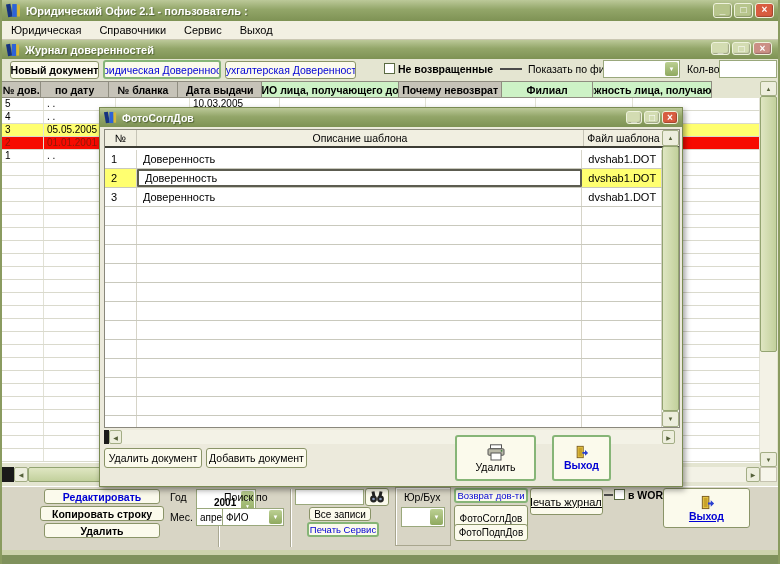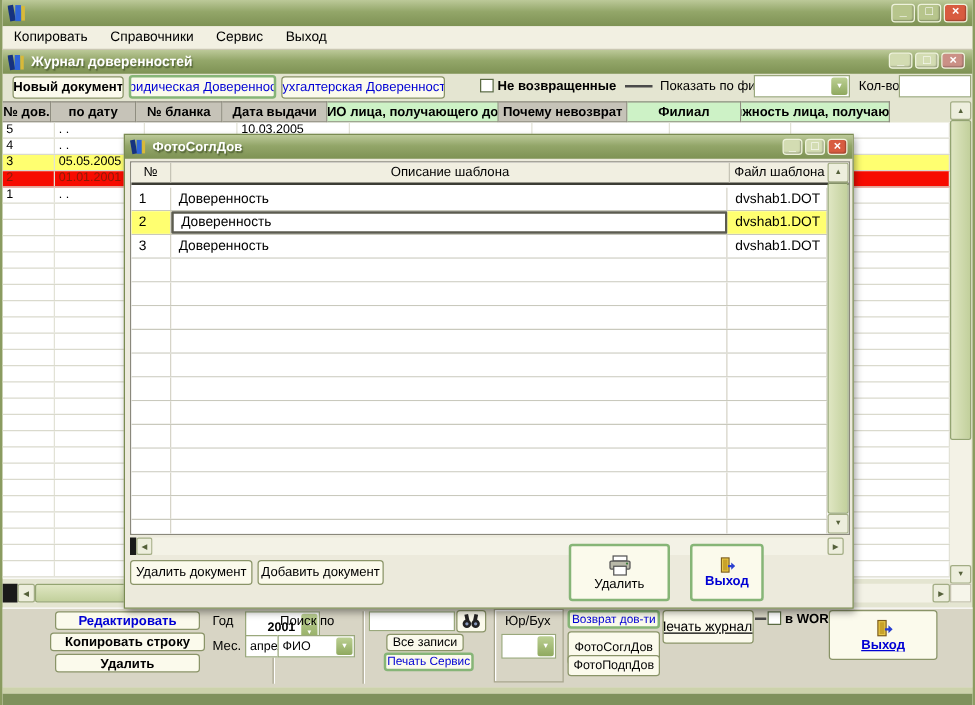--- a/index.html
+++ b/index.html
@@ -93,29 +93,30 @@
 <body>
 
 <div id="screen">
 
   <div class="titlebar" style="left:0;top:0;width:100%;height:21px;">
     <svg width="15" height="15" viewBox="0 0 14 14">
       <rect x="1" y="1" width="4.2" height="12" fill="#16337f" transform="rotate(-10 3 7)"></rect>
       <rect x="5.8" y="1" width="4.2" height="12" fill="#2e63d8"></rect>
       <rect x="10.4" y="1.6" width="2.6" height="11" fill="#d8b93a"></rect>
     </svg>
+    <span class="title-text">Юридический Офис 2.1 - пользователь  :</span>
   </div>
   <div class="winbtns" style="right:4px;top:3px;">
     <div class="wb wb-olive">_</div>
     <div class="wb wb-olive">□</div>
     <div class="wb wb-red">×</div>
   </div>
 
   <div id="menubar">
-    <span class="menu-item">Копировать</span>
+    <span class="menu-item">Юридическая</span>
     <span class="menu-item">Справочники</span>
     <span class="menu-item">Сервис</span>
     <span class="menu-item">Выход</span>
   </div>
 
   <div class="titlebar" style="left:0;top:40px;width:100%;height:19px;">
     <svg width="14" height="14" viewBox="0 0 14 14">
       <rect x="1" y="1" width="4.2" height="12" fill="#16337f" transform="rotate(-10 3 7)"></rect>
       <rect x="5.8" y="1" width="4.2" height="12" fill="#2e63d8"></rect>
       <rect x="10.4" y="1.6" width="2.6" height="11" fill="#d8b93a"></rect>

